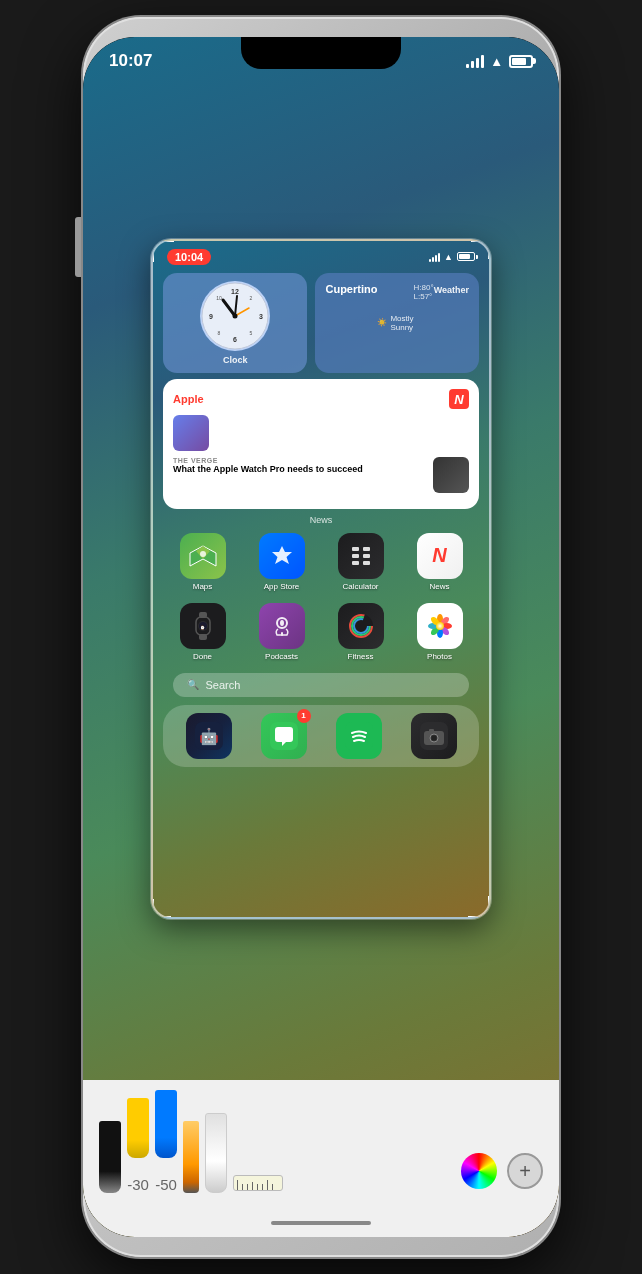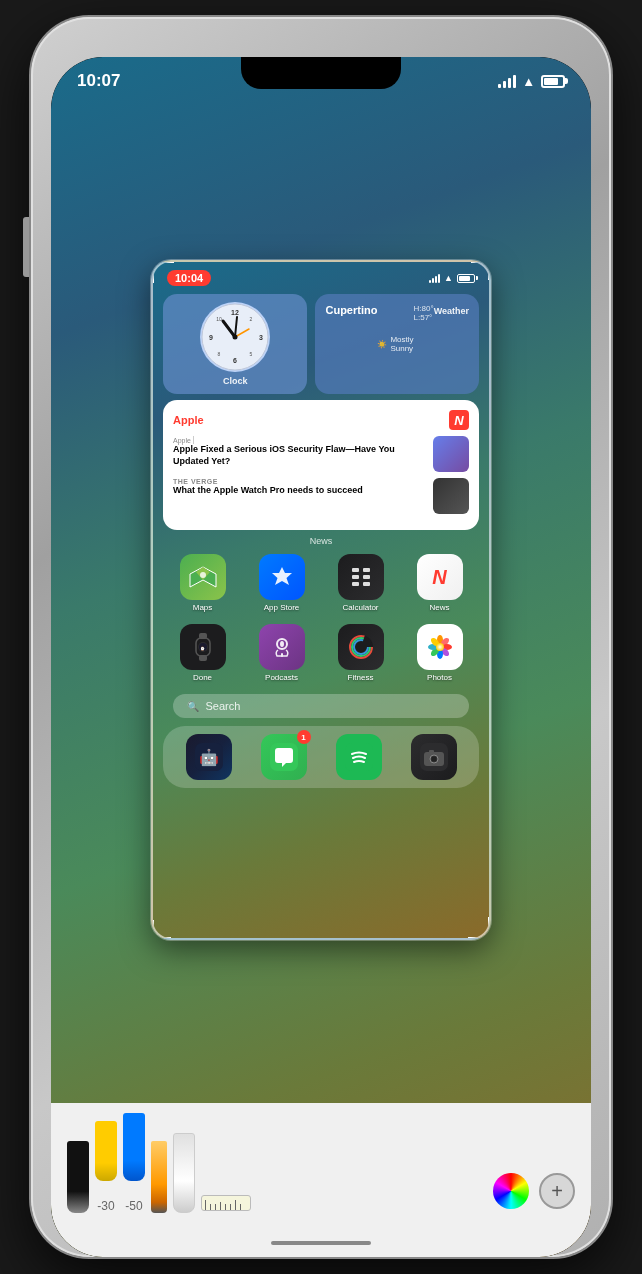--- a/index.html
+++ b/index.html
@@ -8,27 +8,27 @@
       height: 1274px;
       background: #1a1a1a;
       display: flex;
       justify-content: center;
       align-items: center;
       font-family: -apple-system, BlinkMacSystemFont, 'SF Pro Display', sans-serif;
       overflow: hidden;
     }
 
     .phone-outer {
-      width: 580px;
+      width: 476px;
       height: 1240px;
       background: linear-gradient(145deg, #d0d0d0, #a0a0a0, #c8c8c8, #b0b0b0);
       border-radius: 58px;
       display: flex;
       justify-content: center;
-      align-items: flex-end;
+      align-items: center;
       position: relative;
       box-shadow: 0 0 0 2px #888, inset 0 0 0 2px #e0e0e0, 0 20px 60px rgba(0,0,0,0.8);
     }
 
     .phone-inner {
       width: 540px;
       height: 1200px;
       background: #000;
       border-radius: 52px;
       overflow: hidden;
@@ -673,21 +673,21 @@
       padding: 0 3px;
       gap: 4px;
     }
 
     .ruler-marks span {
       width: 1px;
       background: #666;
     }
 
     .tool-label {
-      font-size: 12px;
+      font-size: 15px;
       color: #666;
       margin-top: 18px;
     }
 
     .drawing-extras {
       display: flex;
       align-items: center;
       gap: 10px;
       margin-bottom: 4px;
     }
@@ -843,27 +843,20 @@
             <div class="ss-news-header">
               <span class="ss-news-apple">Apple</span>
 
               <svg width="20" height="20" viewBox="0 0 20 20">
                 <rect width="20" height="20" rx="4" fill="#ff3b30"></rect>
                 <text x="10" y="15" text-anchor="middle" font-size="13" font-weight="900" font-style="italic" fill="white">N</text>
               </svg>
             </div>
 
             <div class="ss-news-item">
-              <div class="ss-news-text">
-                <div class="ss-news-meta">
-                  <span>Apple</span>
-                  <div class="ss-divider"></div>
-                </div>
-                <div class="ss-news-title">Apple Fixed a Serious iOS Security Flaw—Have You Updated Yet?</div>
-              </div>
               <div class="ss-news-thumb ss-news-thumb-1"></div>
             </div>
 
             <div class="ss-news-item">
               <div class="ss-news-text">
                 <div class="ss-news-source">THE VERGE</div>
                 <div class="ss-news-title">What the Apple Watch Pro needs to succeed</div>
               </div>
               <div class="ss-news-thumb ss-news-thumb-2"></div>
             </div>

